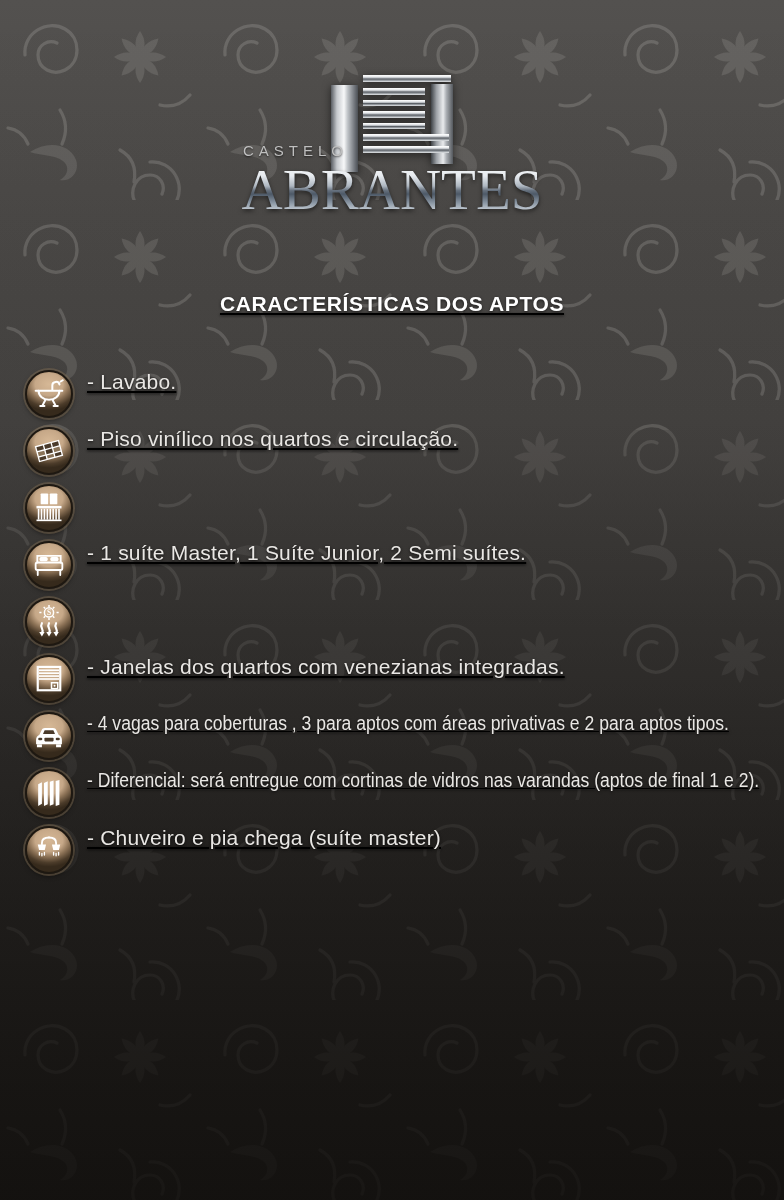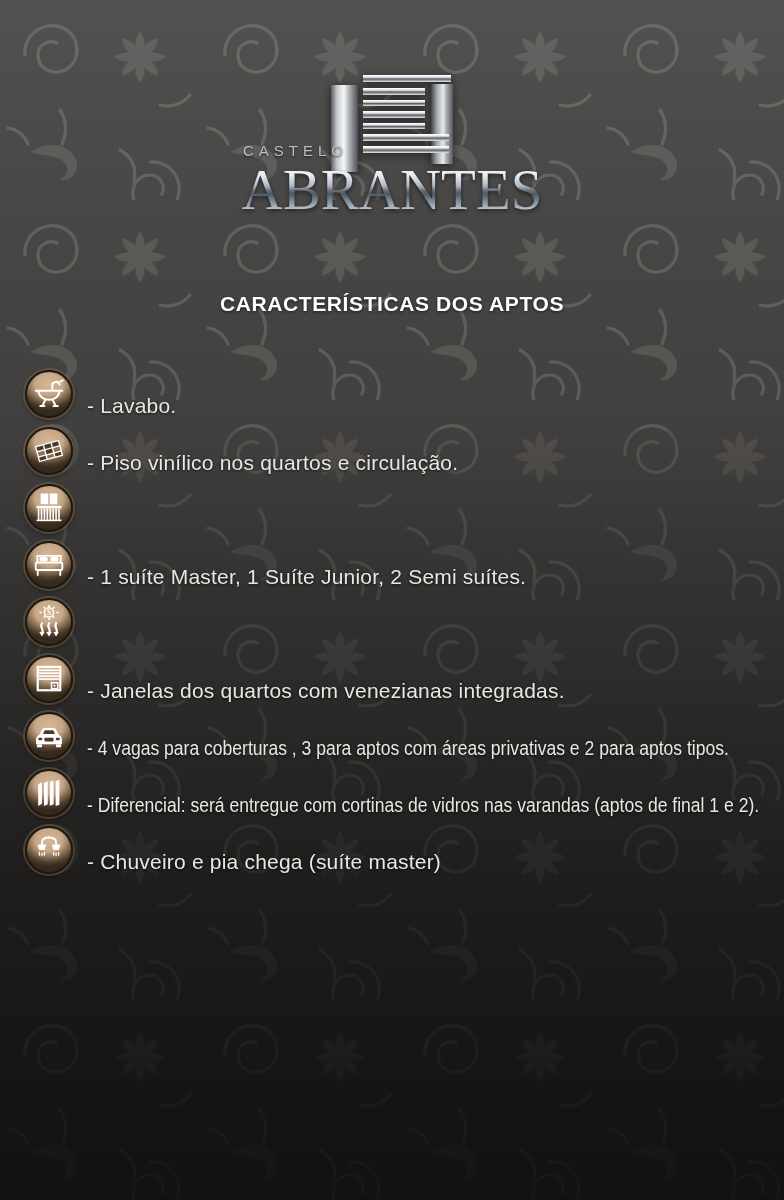--- a/index.html
+++ b/index.html
@@ -11,21 +11,21 @@
   
   .bg-base{
     position:absolute;inset:0;
     background:linear-gradient(180deg,#53514f 0%,#4b4947 18%,#454341 38%,#3a3836 58%,#2e2c2a 76%,#272523 90%,#242220 100%);
   }
   .damask-svg{position:absolute;inset:0;display:block;}
   .bg-shade{
     position:absolute;inset:0;
     background:linear-gradient(180deg,rgba(20,18,16,0) 0%,rgba(20,18,16,.08) 35%,rgba(20,18,16,.38) 60%,rgba(20,18,16,.66) 80%,rgba(16,14,12,.82) 100%);
   }
-  .content{position:absolute;inset:0;z-index:3;}
+  .content{position:absolute;inset:0;z-index:3;text-decoration:underline;}
 
   
   .logo{position:relative;width:310px;margin:75px auto 0;height:165px;}
   .logo-mark{position:absolute;left:50%;top:0;width:122px;height:98px;transform:translateX(-50%);
     filter:drop-shadow(0 2px 4px rgba(0,0,0,.55));}
   .chrome-h{background:linear-gradient(180deg,#ffffff 0%,#eceef0 22%,#b9bdc2 42%,#75797f 52%,#5b6066 58%,#a9aeb3 82%,#e8eaec 100%);}
   .chrome-v{background:linear-gradient(90deg,#595d62 0%,#c6c9cd 22%,#f7f8f9 48%,#bfc3c7 62%,#6e7278 88%,#4b4f54 100%);}
   .chrome-v2{background:linear-gradient(90deg,#3f4347 0%,#9da1a6 25%,#e9ebed 55%,#aaaeb3 70%,#54585d 100%);}
   .lm-topbar{position:absolute;left:32px;top:0;width:88px;height:7px;}
   .lm-left{position:absolute;left:0;top:10px;width:27px;height:87px;}
@@ -49,21 +49,21 @@
 
   
   .heading{
     margin:52px 0 0;text-align:center;
     font-size:21px;font-weight:800;letter-spacing:.6px;color:#ffffff;
     text-shadow:0 1px 3px rgba(0,0,0,.6);
   }
 
   
   .features{list-style:none;margin:54px 0 0;padding:0 0 0 25px;}
-  .feature{display:flex;align-items:flex-end;height:48px;margin-bottom:9px;gap:14px;}
+  .feature{display:flex;align-items:flex-start;height:48px;margin-bottom:9px;gap:14px;}
   .icon-badge{
     flex:0 0 48px;width:48px;height:48px;border-radius:50%;
     background:radial-gradient(ellipse 75% 60% at 50% 28%,#d6b896 0%,#c6a888 42%,#8d7357 62%,#4c3c2a 85%,#362a1c 100%);
     border:2px solid #1e1811;
     box-shadow:0 0 0 2px rgba(133,112,86,.45),0 2px 5px rgba(0,0,0,.55);
     display:flex;align-items:center;justify-content:center;box-sizing:border-box;
   }
   .icon-badge svg{width:40px;height:40px;display:block;}
   .feature-text{
     font-size:21px;font-weight:300;color:#e9e7e4;letter-spacing:.2px;

